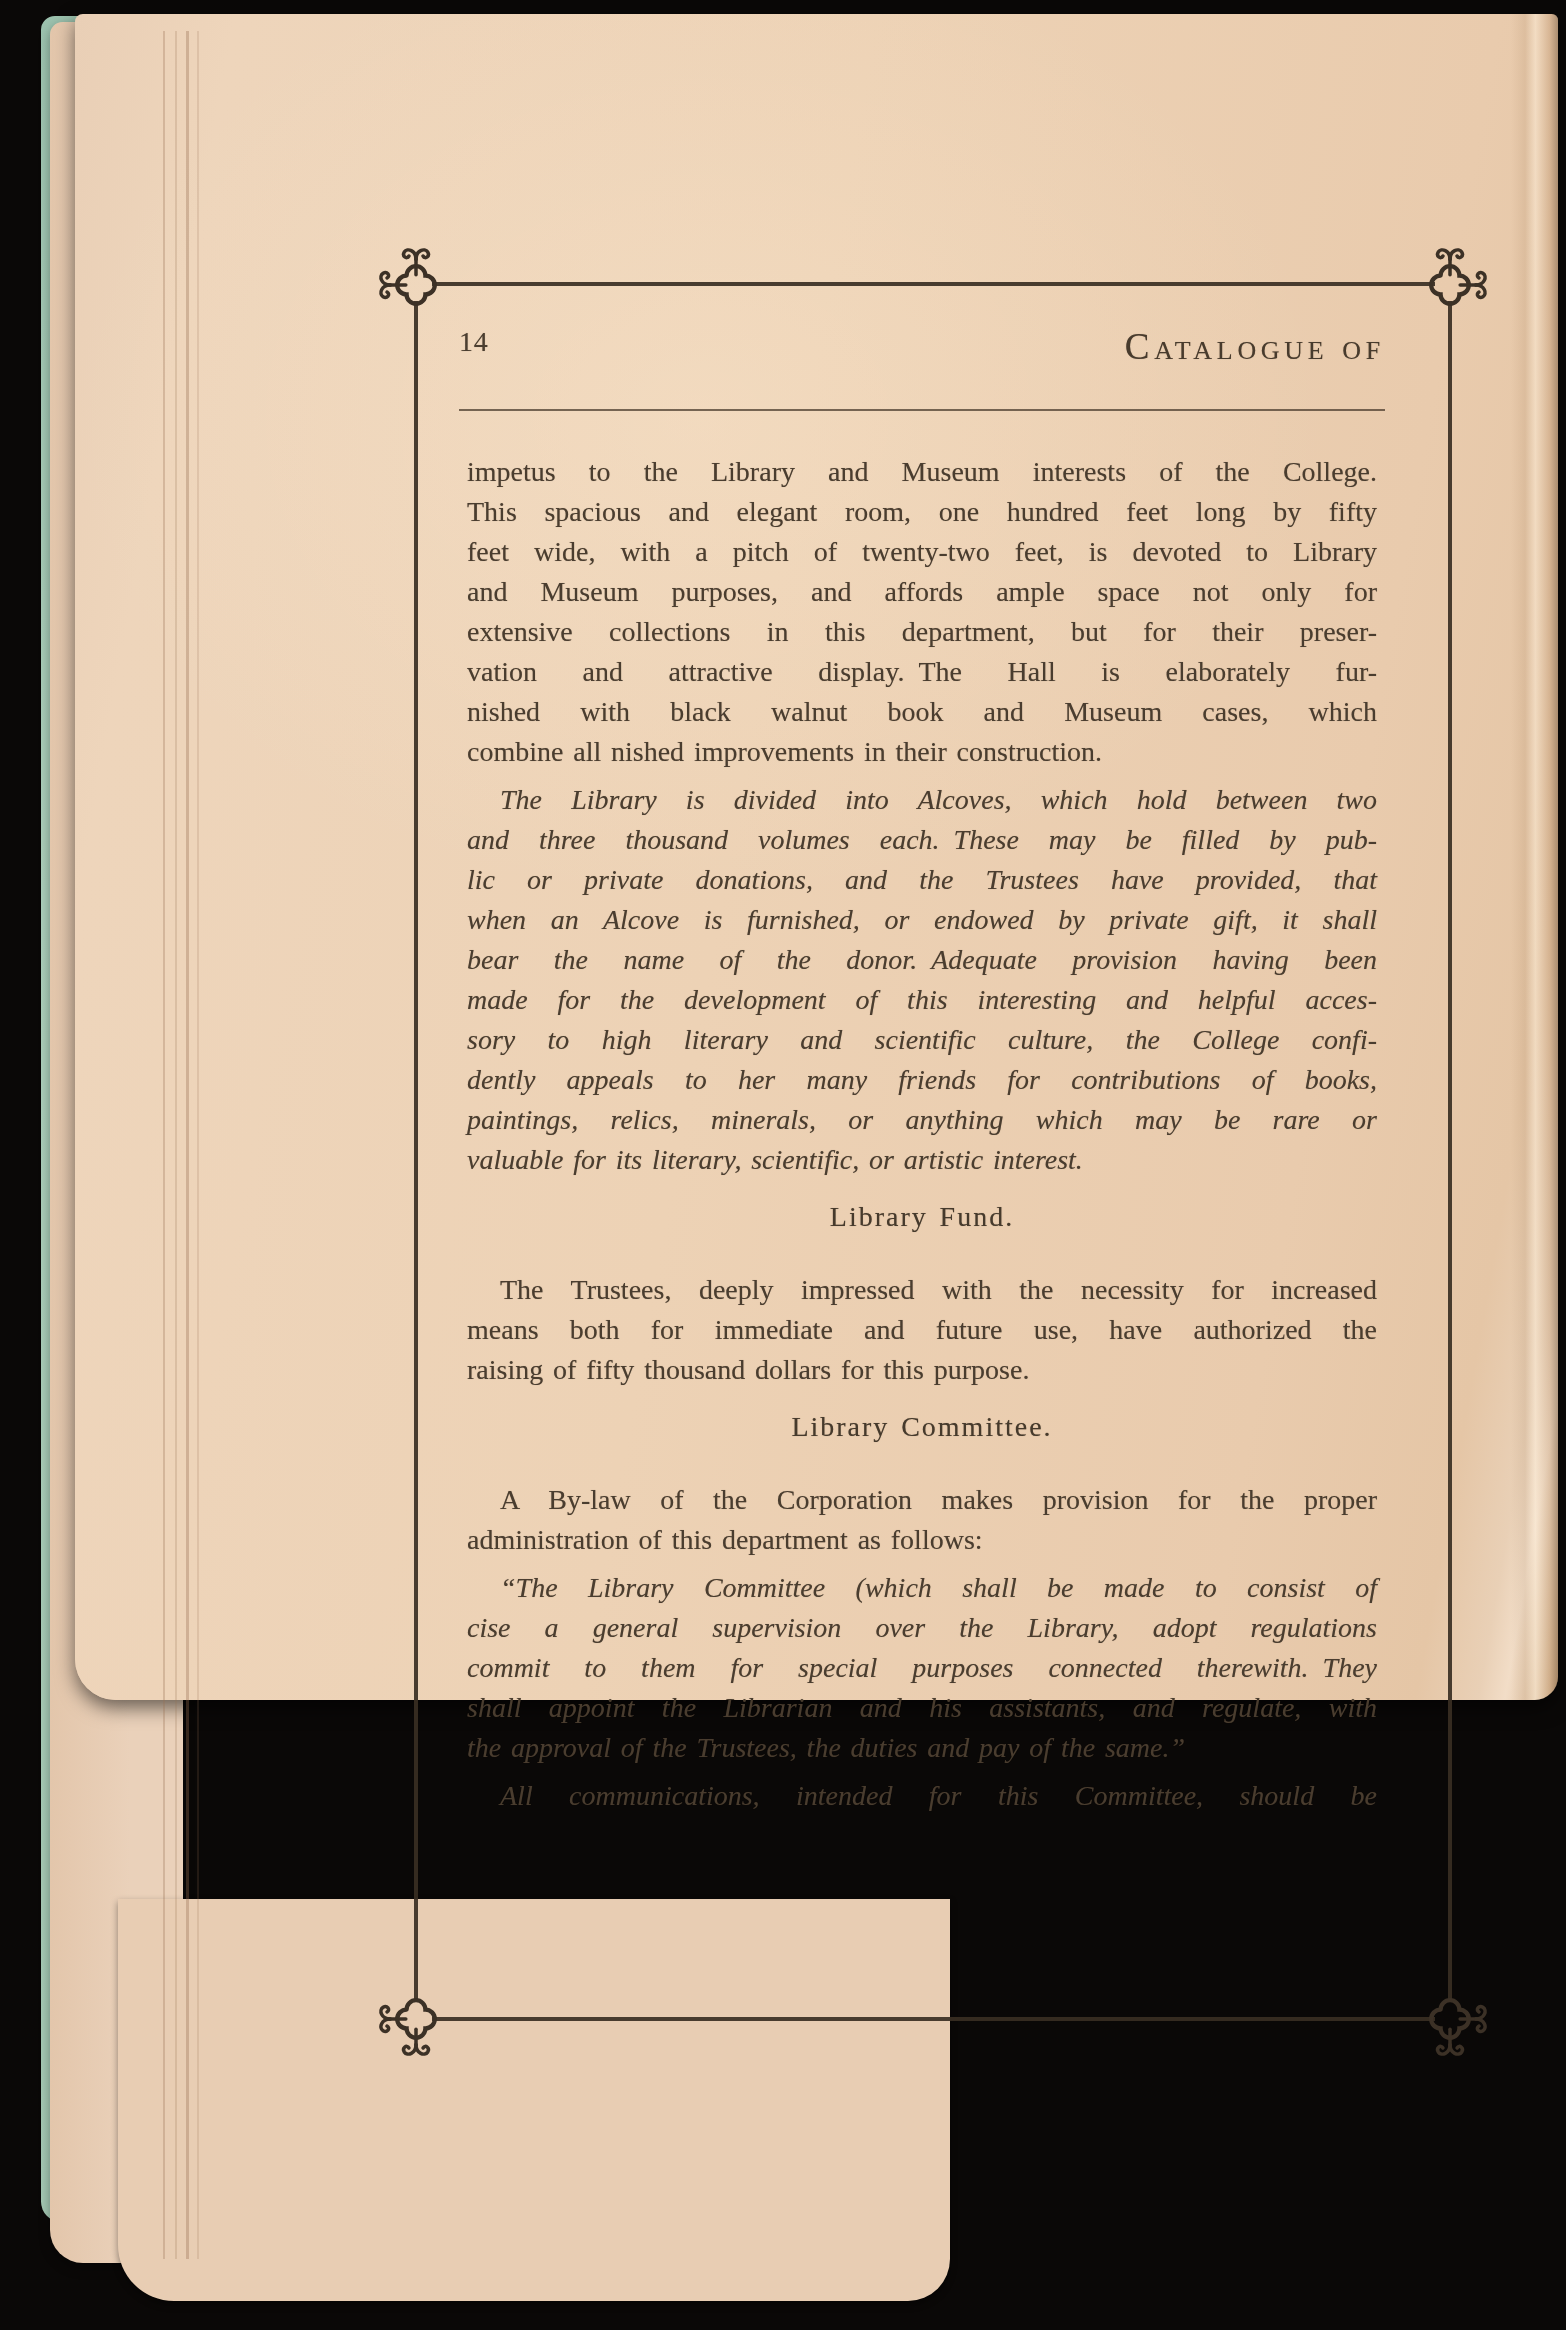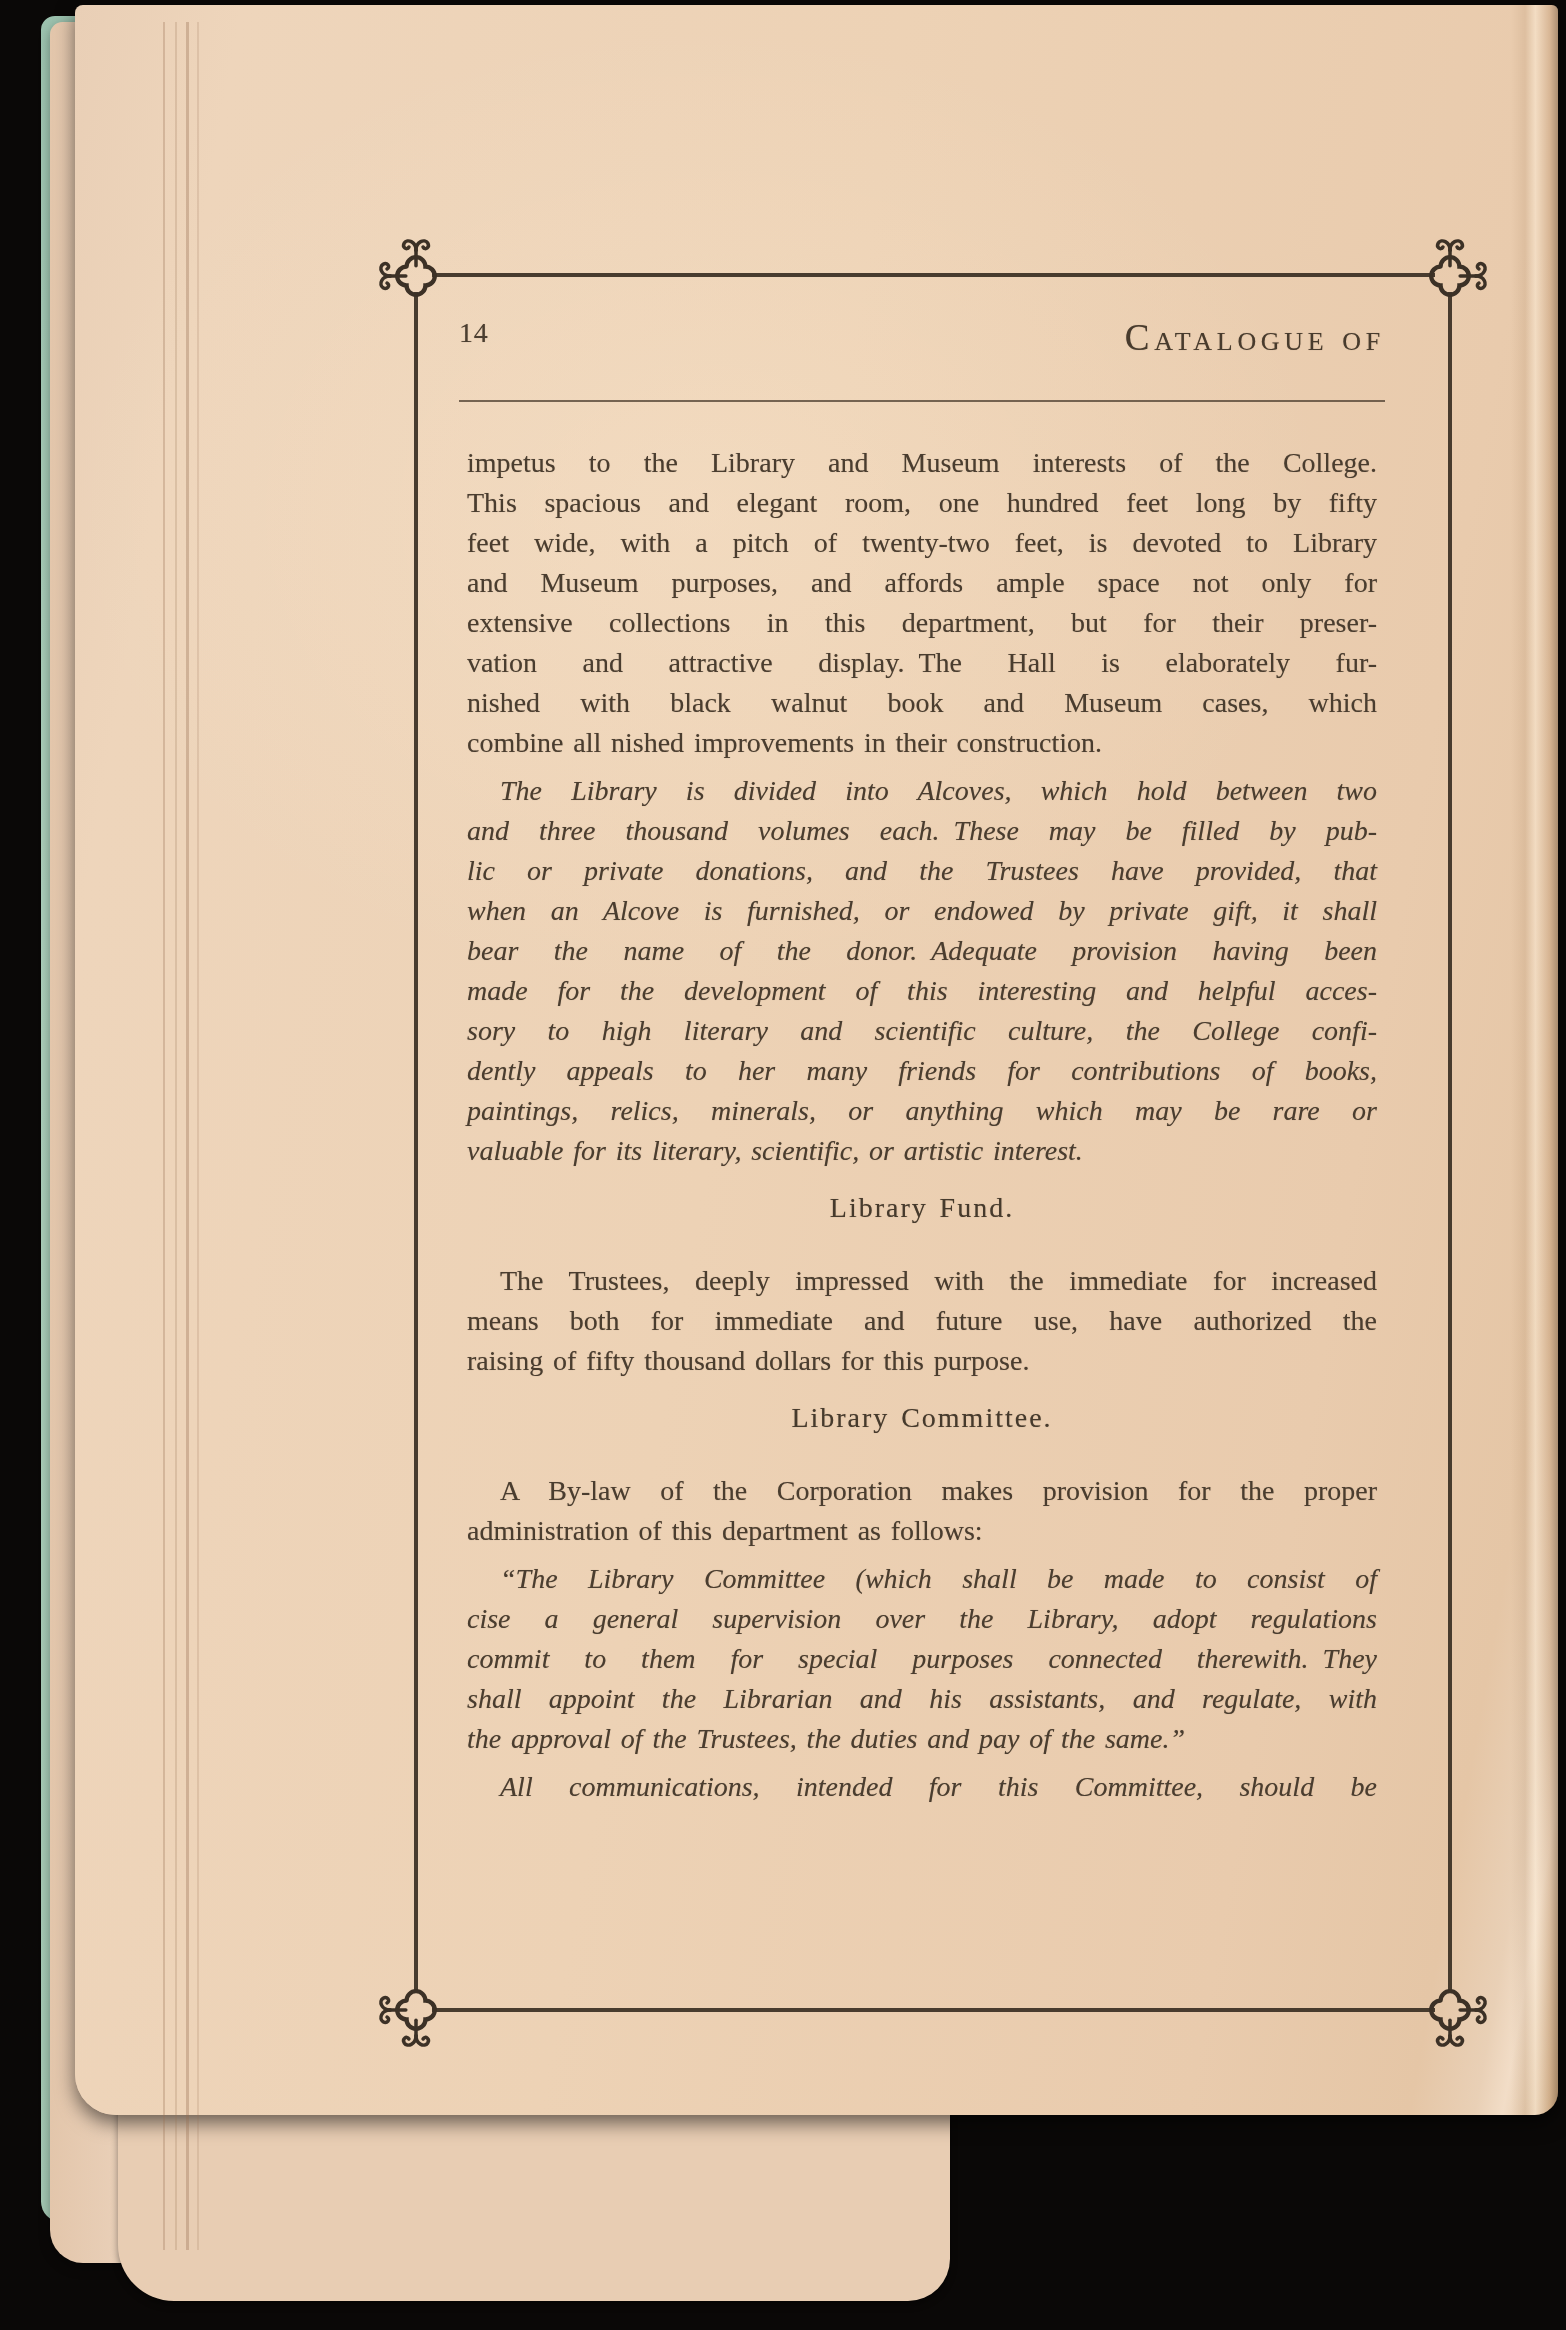--- a/index.html
+++ b/index.html
@@ -20,21 +20,21 @@
     border-radius:12.6px 0 23.5px 33px;
     box-shadow:0 4.7px 11px rgba(0,0,0,0.35);
   }
   .under-bottom{
     position:absolute;left:118px;top:1899px;width:832px;height:402px;
     background:#e8cdb3;
     border-radius:0 0 42px 56px;
     box-shadow:0 3.1px 7.8px rgba(0,0,0,0.4);
   }
   .sheet{
-    position:absolute;left:75px;top:5px;width:1483px;height:2110px;
+    position:absolute;left:75px;top:14px;width:1483px;height:1686px;
     border-radius:7.8px 6.3px 23.5px 41px;
     background:
       radial-gradient(1020px 785px at 42% 24%, rgba(255,238,214,0.28), rgba(0,0,0,0) 62%),
       linear-gradient(100deg,#e9cfb6 0%,#eed5bb 9%,#edd2b5 45%,#e9cbad 80%,#e5c6a6 92%,#e9d0b6 95.5%,#f2ddc7 97%,#d9b893 100%);
     box-shadow:0 7.8px 19px rgba(0,0,0,0.55);
   }
   .crease{position:absolute;top:17.3px;height:2228px;pointer-events:none;}
   .crease.c1{left:88px;width:2.4px;background:rgba(152,112,82,0.30);}
   .crease.c2{left:100px;width:1.6px;background:rgba(152,112,82,0.22);}
   .crease.c3{left:111px;width:3.1px;background:rgba(150,108,78,0.34);}
@@ -179,21 +179,21 @@
         <div class="line">when an Alcove is furnished, or endowed by private gift, it shall</div>
         <div class="line">bear the name of the donor. Adequate provision having been</div>
         <div class="line">made for the development of this interesting and helpful acces-</div>
         <div class="line">sory to high literary and scientific culture, the College confi-</div>
         <div class="line">dently appeals to her many friends for contributions of books,</div>
         <div class="line">paintings, relics, minerals, or anything which may be rare or</div>
         <div class="line last">valuable for its literary, scientific, or artistic interest.</div>
       </div>
       <div class="heading">Library Fund.</div>
       <div class="para">
-        <div class="line indent">The Trustees, deeply impressed with the immediate for increased</div>
+        <div class="line indent">The Trustees, deeply impressed with the necessity for increased</div>
         <div class="line">means both for immediate and future use, have authorized the</div>
         <div class="line last">raising of fifty thousand dollars for this purpose.</div>
       </div>
       <div class="heading">Library Committee.</div>
       <div class="para">
         <div class="line indent">A By-law of the Corporation makes provision for the proper</div>
         <div class="line last">administration of this department as follows:</div>
       </div>
       <div class="para">
         <div class="line indent">“The Library Committee (which shall be made to consist of</div>

